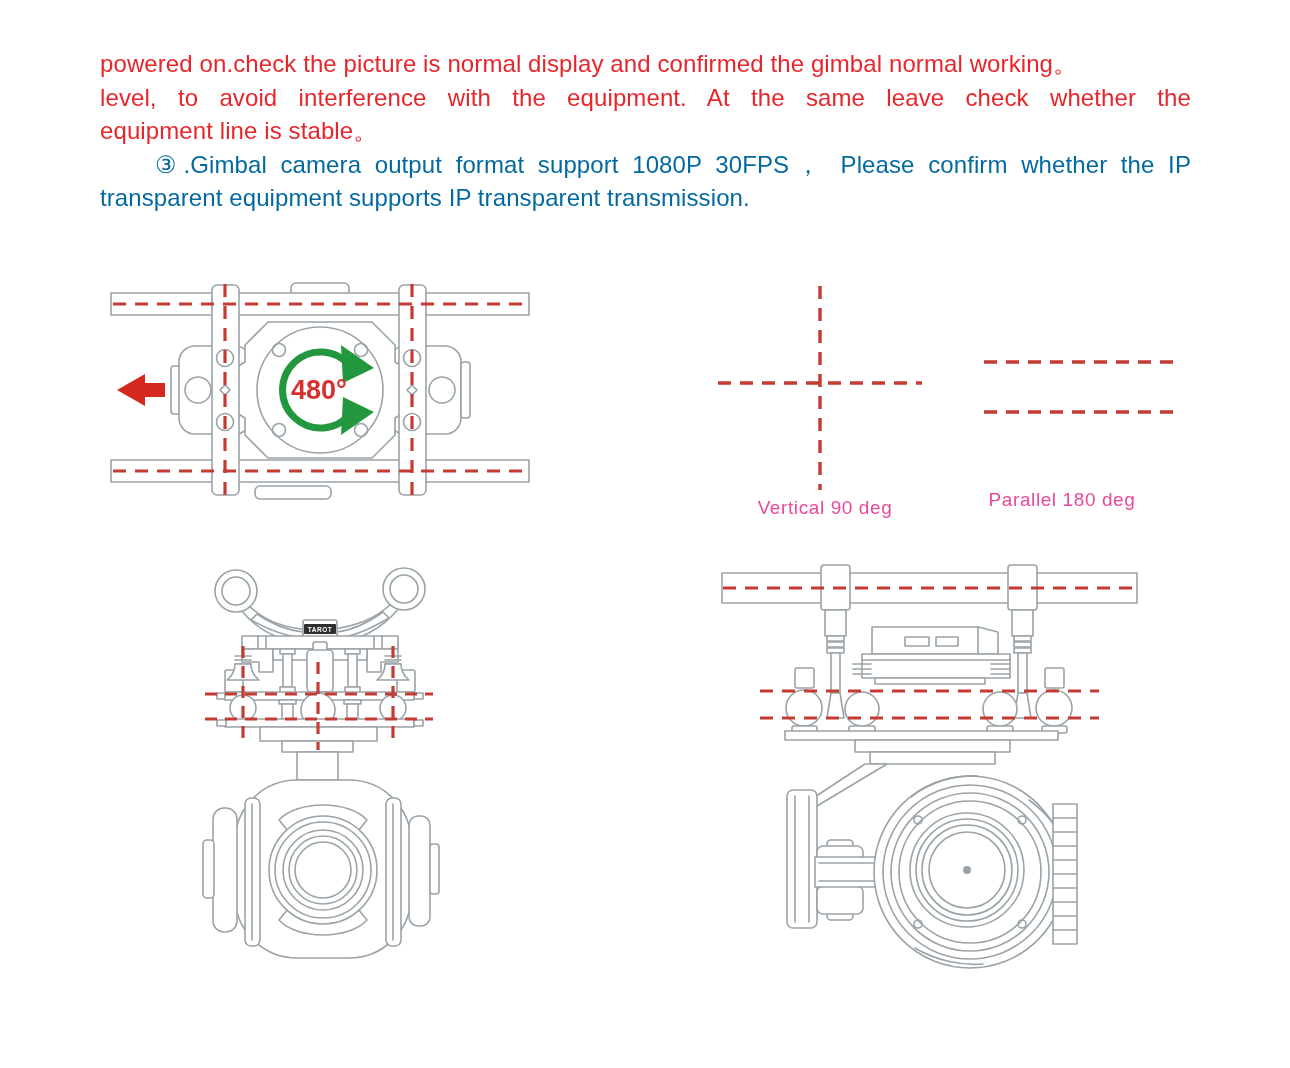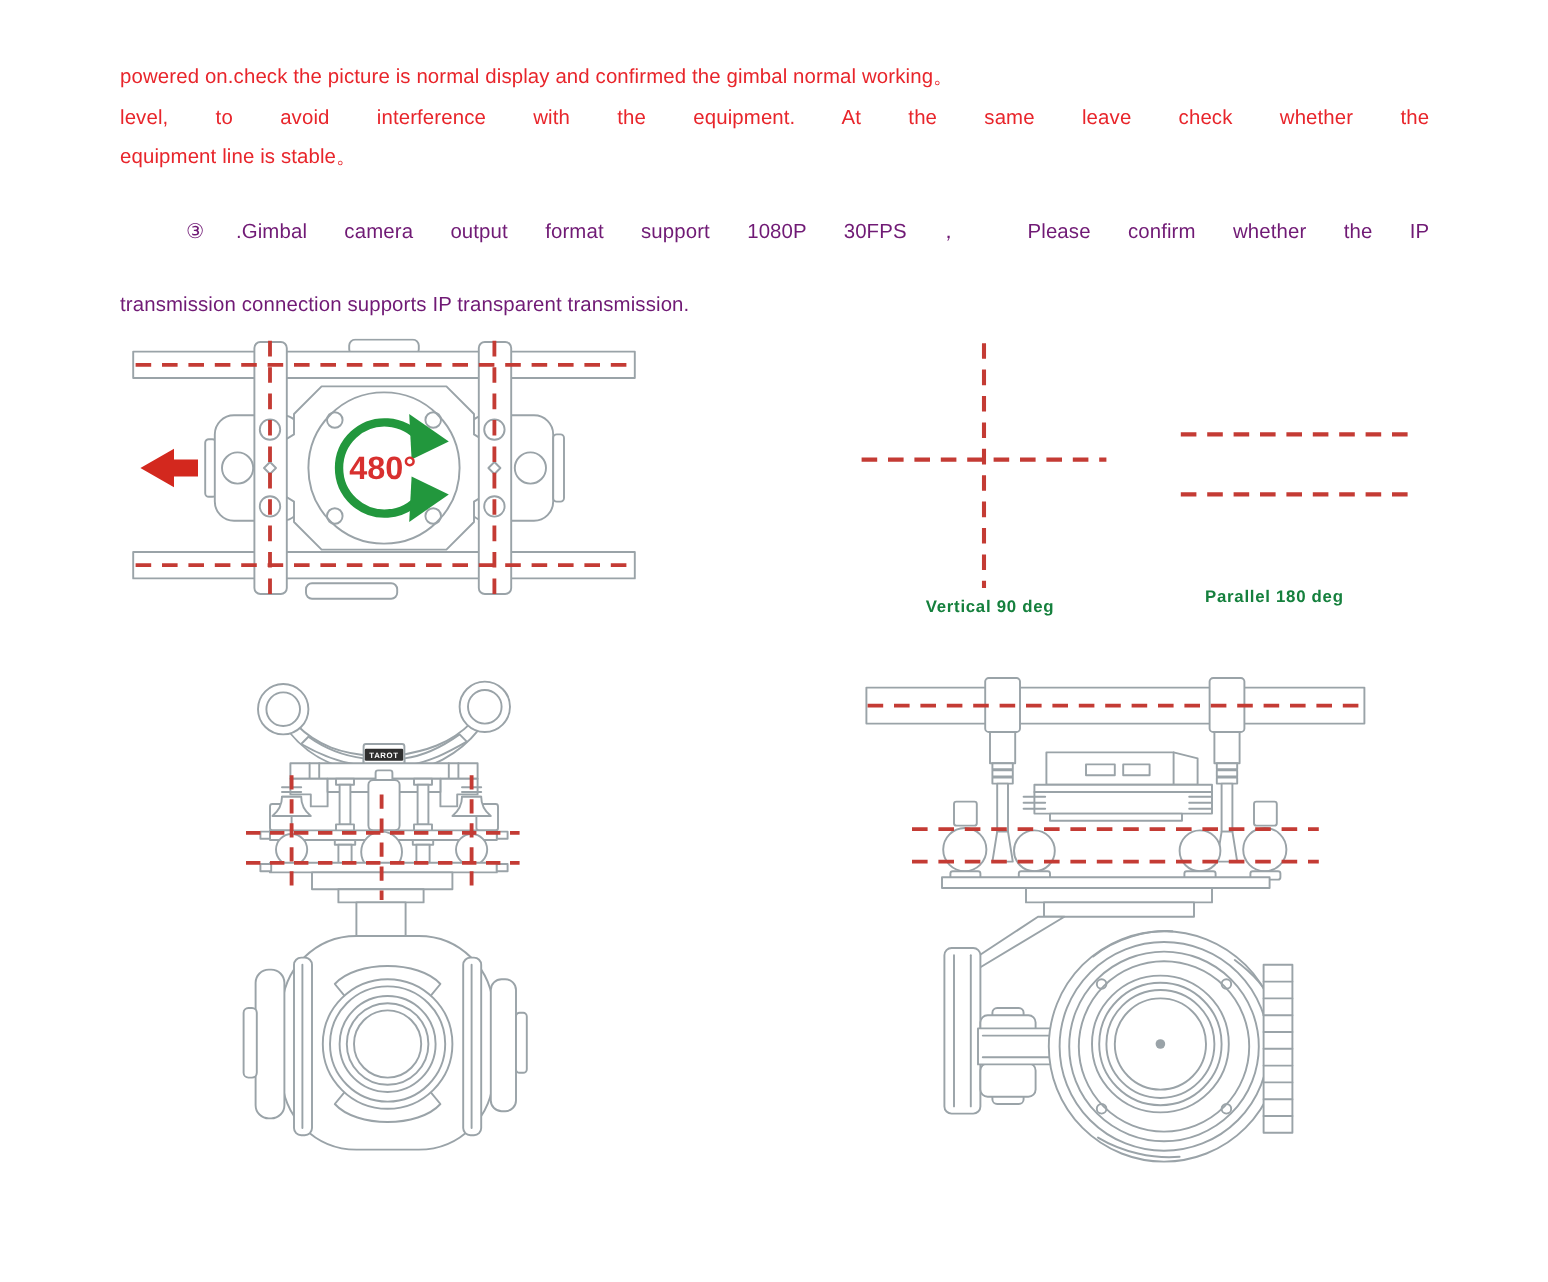--- a/index.html
+++ b/index.html
@@ -2,44 +2,44 @@
 <html><head>
 <meta charset="utf-8">
 <style>
   html,body{margin:0;padding:0;}
   body{
     width:1290px;height:1068px;background:#ffffff;position:relative;overflow:hidden;
     font-family:"Liberation Sans", sans-serif;
   }
   .textblock{
     position:absolute;left:100px;top:47px;width:1091px;
-    font-size:17px;line-height:33.6px;letter-spacing:0.1px;
+    font-size:24px;line-height:33.6px;letter-spacing:0.1px;
   }
   .red{color:#e8252b;}
-  .black{color:#701a75;margin-top:28px;}
+  .black{color:#0369a1;}
   .tline{text-align:justify;text-align-last:justify;white-space:normal;}
   .tline.last{text-align:justify;text-align-last:left;}
   .tline.indent{text-indent:55px;}
   .diagram{position:absolute;}
   .greenlabel{
-    position:absolute;color:#15803d;font-size:14px;letter-spacing:0.6px;text-align:center;font-weight:bold;
+    position:absolute;color:#ec4899;font-size:19px;letter-spacing:0.6px;text-align:center;
   }
   svg .g{stroke:#9aa3a8;stroke-width:1.6;fill:#ffffff;stroke-linejoin:round;stroke-linecap:round;}
   svg .gn{stroke:#9aa3a8;stroke-width:1.6;fill:none;stroke-linejoin:round;stroke-linecap:round;}
   svg .red-dash{stroke:#c43b34;stroke-width:3.2;fill:none;stroke-dasharray:13 9;}
 </style>
 </head>
 <body>
 
 <div class="textblock">
   <div class="tline last red">powered on.check the picture is normal display and confirmed the gimbal normal working。</div>
   <div class="tline red">level, to avoid interference with the equipment. At the same leave check whether the</div>
   <div class="tline last red">equipment line is stable。</div>
   <div class="tline indent black">③.Gimbal camera output format support 1080P 30FPS， Please confirm whether the IP</div>
-  <div class="tline last black">transmission connection supports IP transparent transmission.</div>
+  <div class="tline last black">transparent equipment supports IP transparent transmission.</div>
 </div>
 
 <svg class="diagram" style="left:105px;top:282px;" width="430" height="220" viewBox="0 0 430 220">
   <g>
     <rect class="g" x="186" y="1" width="58" height="13" rx="5"></rect>
     <rect class="g" x="150" y="204" width="76" height="13" rx="5"></rect>
     <rect class="g" x="66" y="84" width="9" height="48" rx="3"></rect>
     <rect class="g" x="74" y="64" width="72" height="88" rx="16"></rect>
     <circle class="g" cx="93" cy="108" r="13"></circle>
     <rect class="g" x="284" y="64" width="72" height="88" rx="16"></rect>

